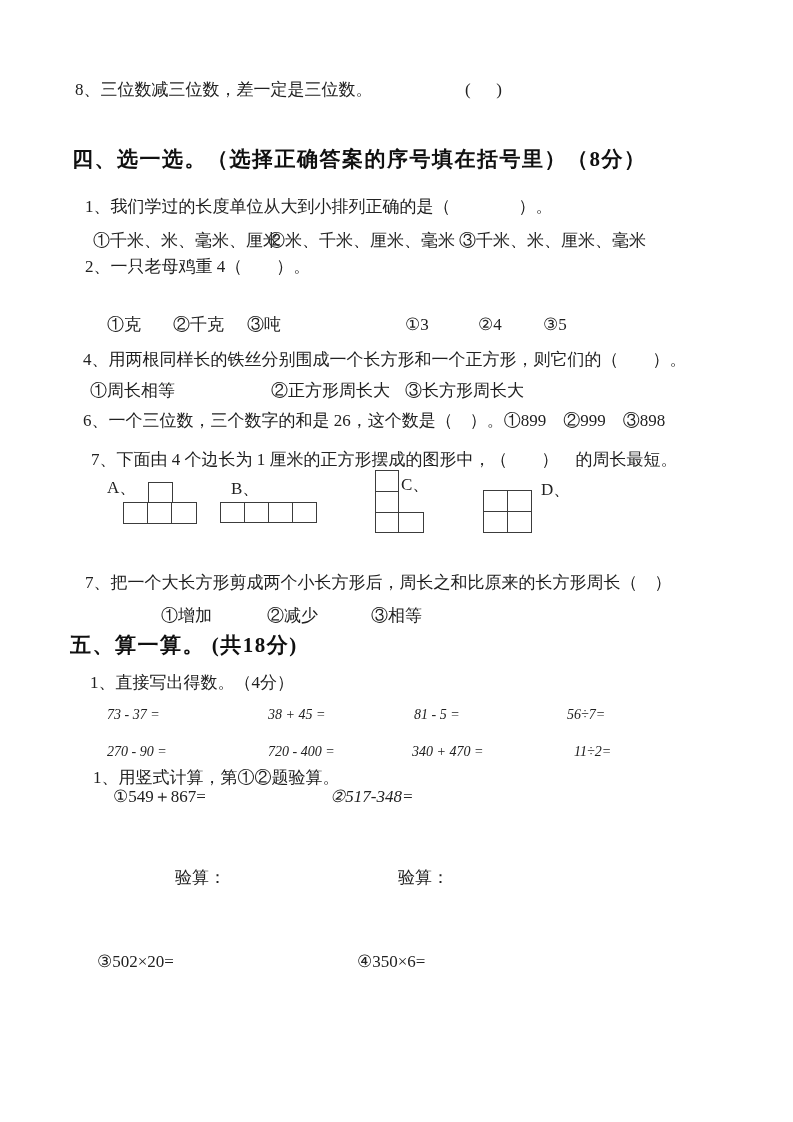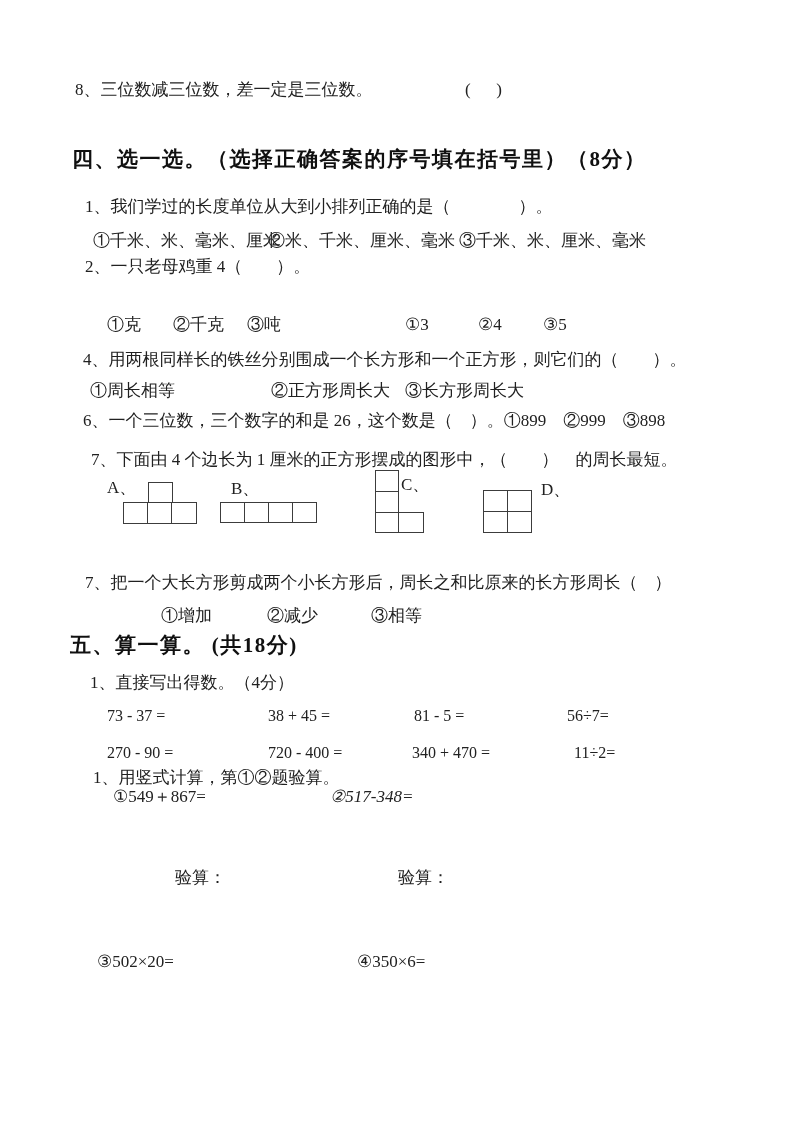--- a/index.html
+++ b/index.html
@@ -18,21 +18,21 @@
     line-height:1.15;
     color:#212121;
     letter-spacing:0;
   }
   .h{
     font-weight:bold;
     font-size:21px;
     letter-spacing:1.5px;
     color:#101010;
   }
-  .num{font-size:16px;}
+  .num{font-size:14px;font-style:italic;}
   .shape{position:absolute;}
   .cell{
     position:absolute;
     box-sizing:border-box;
     border:1px solid #3c3c3c;
     background:transparent;
   }
 </style>
 </head>
 <body>

